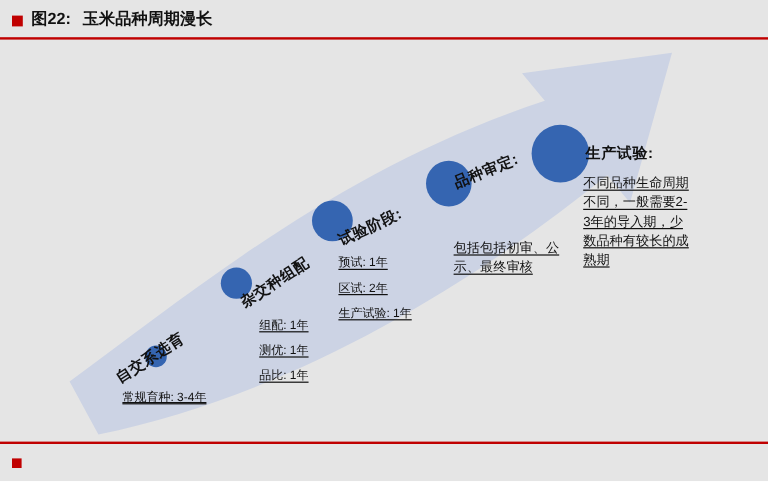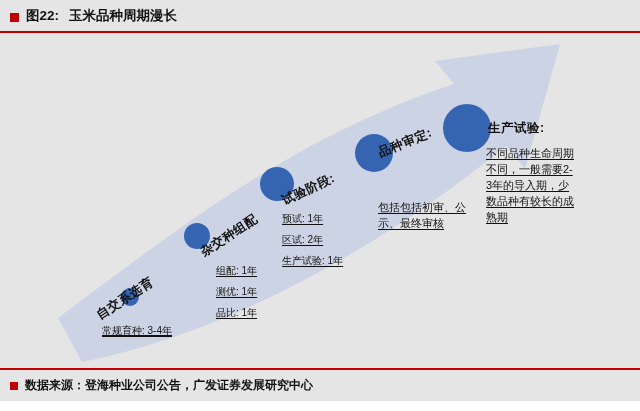--- a/index.html
+++ b/index.html
@@ -88,15 +88,14 @@
   </div>
 
   <div class="stage-label" style="left:379px;top:145px;transform:rotate(-22deg);">品种审定:</div>
   <div class="detail-block" style="left:378px;top:184px;width:90px;margin-top:16px;">包括包括初审、公示、最终审核</div>
 
   <div class="stage-label" style="left:488px;top:120px;">生产试验:</div>
   <div class="detail-block" style="left:486px;top:146px;width:88px;">不同品种生命周期不同，一般需要2-3年的导入期，少数品种有较长的成熟期</div>
 
   <div class="ftr-rule"></div>
   <div class="ftr-square"></div>
-  <div class="ftr-source">数据来源：登海种业公司公告，广发证券发展研究中心</div>
 
 </div>
 
 </body></html>

